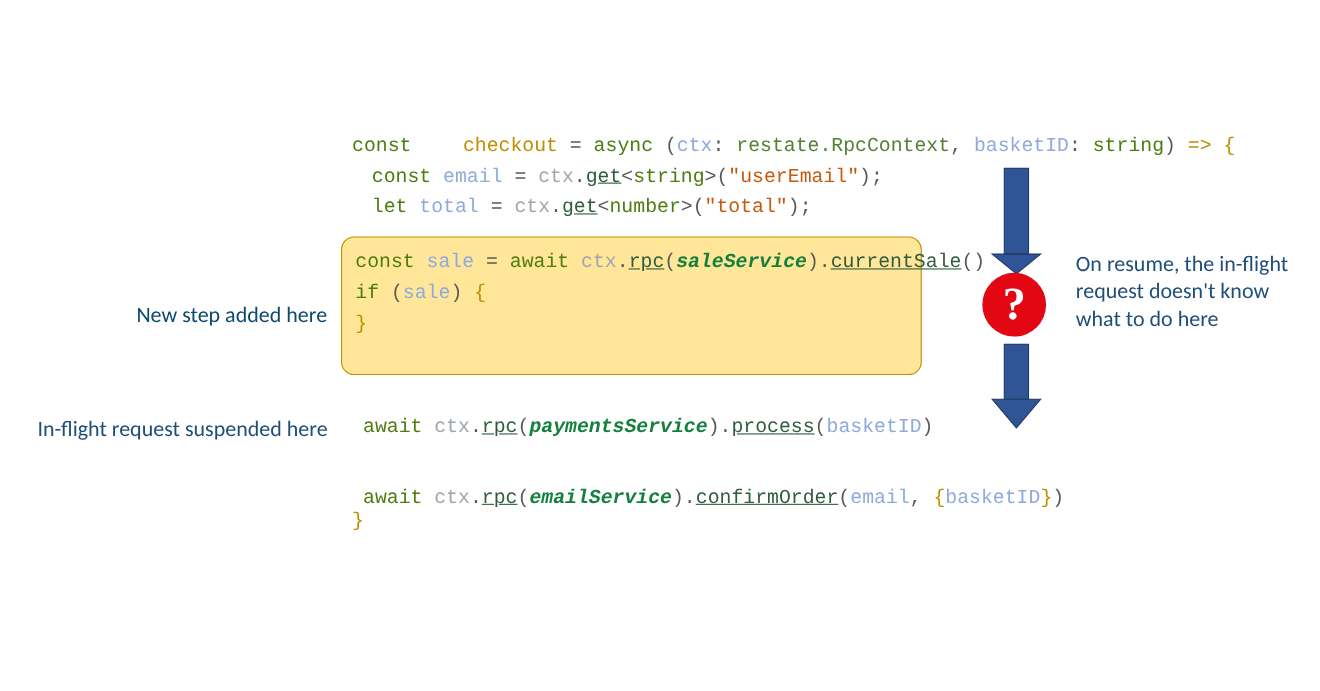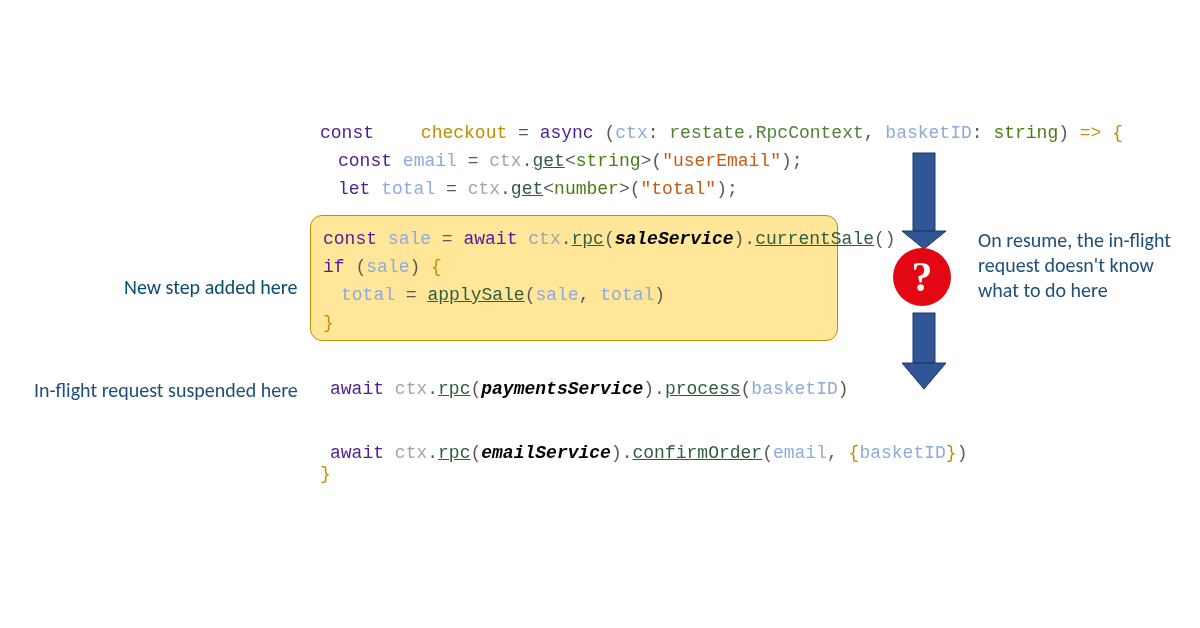--- a/index.html
+++ b/index.html
@@ -16,29 +16,29 @@
   .code-block {
     position: absolute;
     left: 320px;
     top: 120px;
     line-height: 1.55;
   }
   .code-line { white-space: pre; }
   .indent1 { padding-left: 18px; }
 
   
-  .kw      { color: #4c1d95; }          
+  .kw      { color: #4d7c0f; }          
   .fnname  { color: #bf8f00; margin-left: 36px; }          
   .local   { color: #8faadc; }          
   .obj     { color: #9fa6ad; }          
   .method  { color: #2f5c3f; text-decoration: underline; }          
   .type    { color: #4d7c0f; }          
   .class   { color: #538135; }          
   .str     { color: #c55a11; }          
-  .svc     { color: #000000; font-style: italic; font-weight: bold; } 
+  .svc     { color: #15803d; font-style: italic; font-weight: bold; } 
   .punct   { color: #595959; }
   .dot     { color: #595959; }
   .brace   { color: #bf8f00; }
   .lt      { color: #595959; }
 
   .highlight-box {
     position: absolute;
     left: 310px;
     top: 215px;
     width: 528px;
@@ -126,21 +126,20 @@
 
 <div class="code-block">
   <div class="code-line"><span class="kw">const</span><span> </span><span class="fnname">checkout</span><span class="punct"> = </span><span class="kw">async</span><span> </span><span class="punct">(</span><span class="local">ctx</span><span class="punct">: </span><span class="class">restate.RpcContext</span><span class="punct">, </span><span class="local">basketID</span><span class="punct">: </span><span class="type">string</span><span class="punct">)</span><span class="brace"> =&gt; {</span></div>
   <div class="code-line indent1"><span class="kw">const</span><span> </span><span class="local">email</span><span class="punct"> = </span><span class="obj">ctx</span><span class="dot">.</span><span class="method">get</span><span class="lt">&lt;</span><span class="type">string</span><span class="lt">&gt;</span><span class="punct">(</span><span class="str">"userEmail"</span><span class="punct">)</span><span class="punct">;</span></div>
   <div class="code-line indent1"><span class="kw">let</span><span> </span><span class="local">total</span><span class="punct"> = </span><span class="obj">ctx</span><span class="dot">.</span><span class="method">get</span><span class="lt">&lt;</span><span class="type">number</span><span class="lt">&gt;</span><span class="punct">(</span><span class="str">"total"</span><span class="punct">)</span><span class="punct">;</span></div>
 </div>
 
 <div class="highlight-box">
   <div class="code-line"><span class="kw">const</span><span> </span><span class="local">sale</span><span class="punct"> = </span><span class="kw">await</span><span> </span><span class="obj">ctx</span><span class="dot">.</span><span class="method">rpc</span><span class="punct">(</span><span class="svc">saleService</span><span class="punct">)</span><span class="dot">.</span><span class="method">currentSale</span><span class="punct">(</span><span class="punct">)</span></div>
   <div class="code-line"><span class="kw">if</span><span> </span><span class="punct">(</span><span class="local">sale</span><span class="punct">)</span><span> </span><span class="brace">{</span></div>
-  <div class="code-line indent1"><span class="local">total</span><span class="punct"> = </span><span class="method">applySale</span><span class="punct">(</span><span class="local">sale</span><span class="punct">, </span><span class="local">total</span><span class="punct">)</span></div>
   <div class="code-line"><span class="brace">}</span></div>
 </div>
 
 <div class="bottom-lines">
   <div class="code-line"><span class="kw">await</span><span> </span><span class="obj">ctx</span><span class="dot">.</span><span class="method">rpc</span><span class="punct">(</span><span class="svc">paymentsService</span><span class="punct">)</span><span class="dot">.</span><span class="method">process</span><span class="punct">(</span><span class="local">basketID</span><span class="punct">)</span></div>
 </div>
 <div class="bottom-lines-2">
   <div class="code-line"><span class="kw">await</span><span> </span><span class="obj">ctx</span><span class="dot">.</span><span class="method">rpc</span><span class="punct">(</span><span class="svc">emailService</span><span class="punct">)</span><span class="dot">.</span><span class="method">confirmOrder</span><span class="punct">(</span><span class="local">email</span><span class="punct">, </span><span class="brace">{</span><span class="local">basketID</span><span class="brace">}</span><span class="punct">)</span></div>
 </div>
 <div class="closebrace"><span class="brace">}</span></div>

